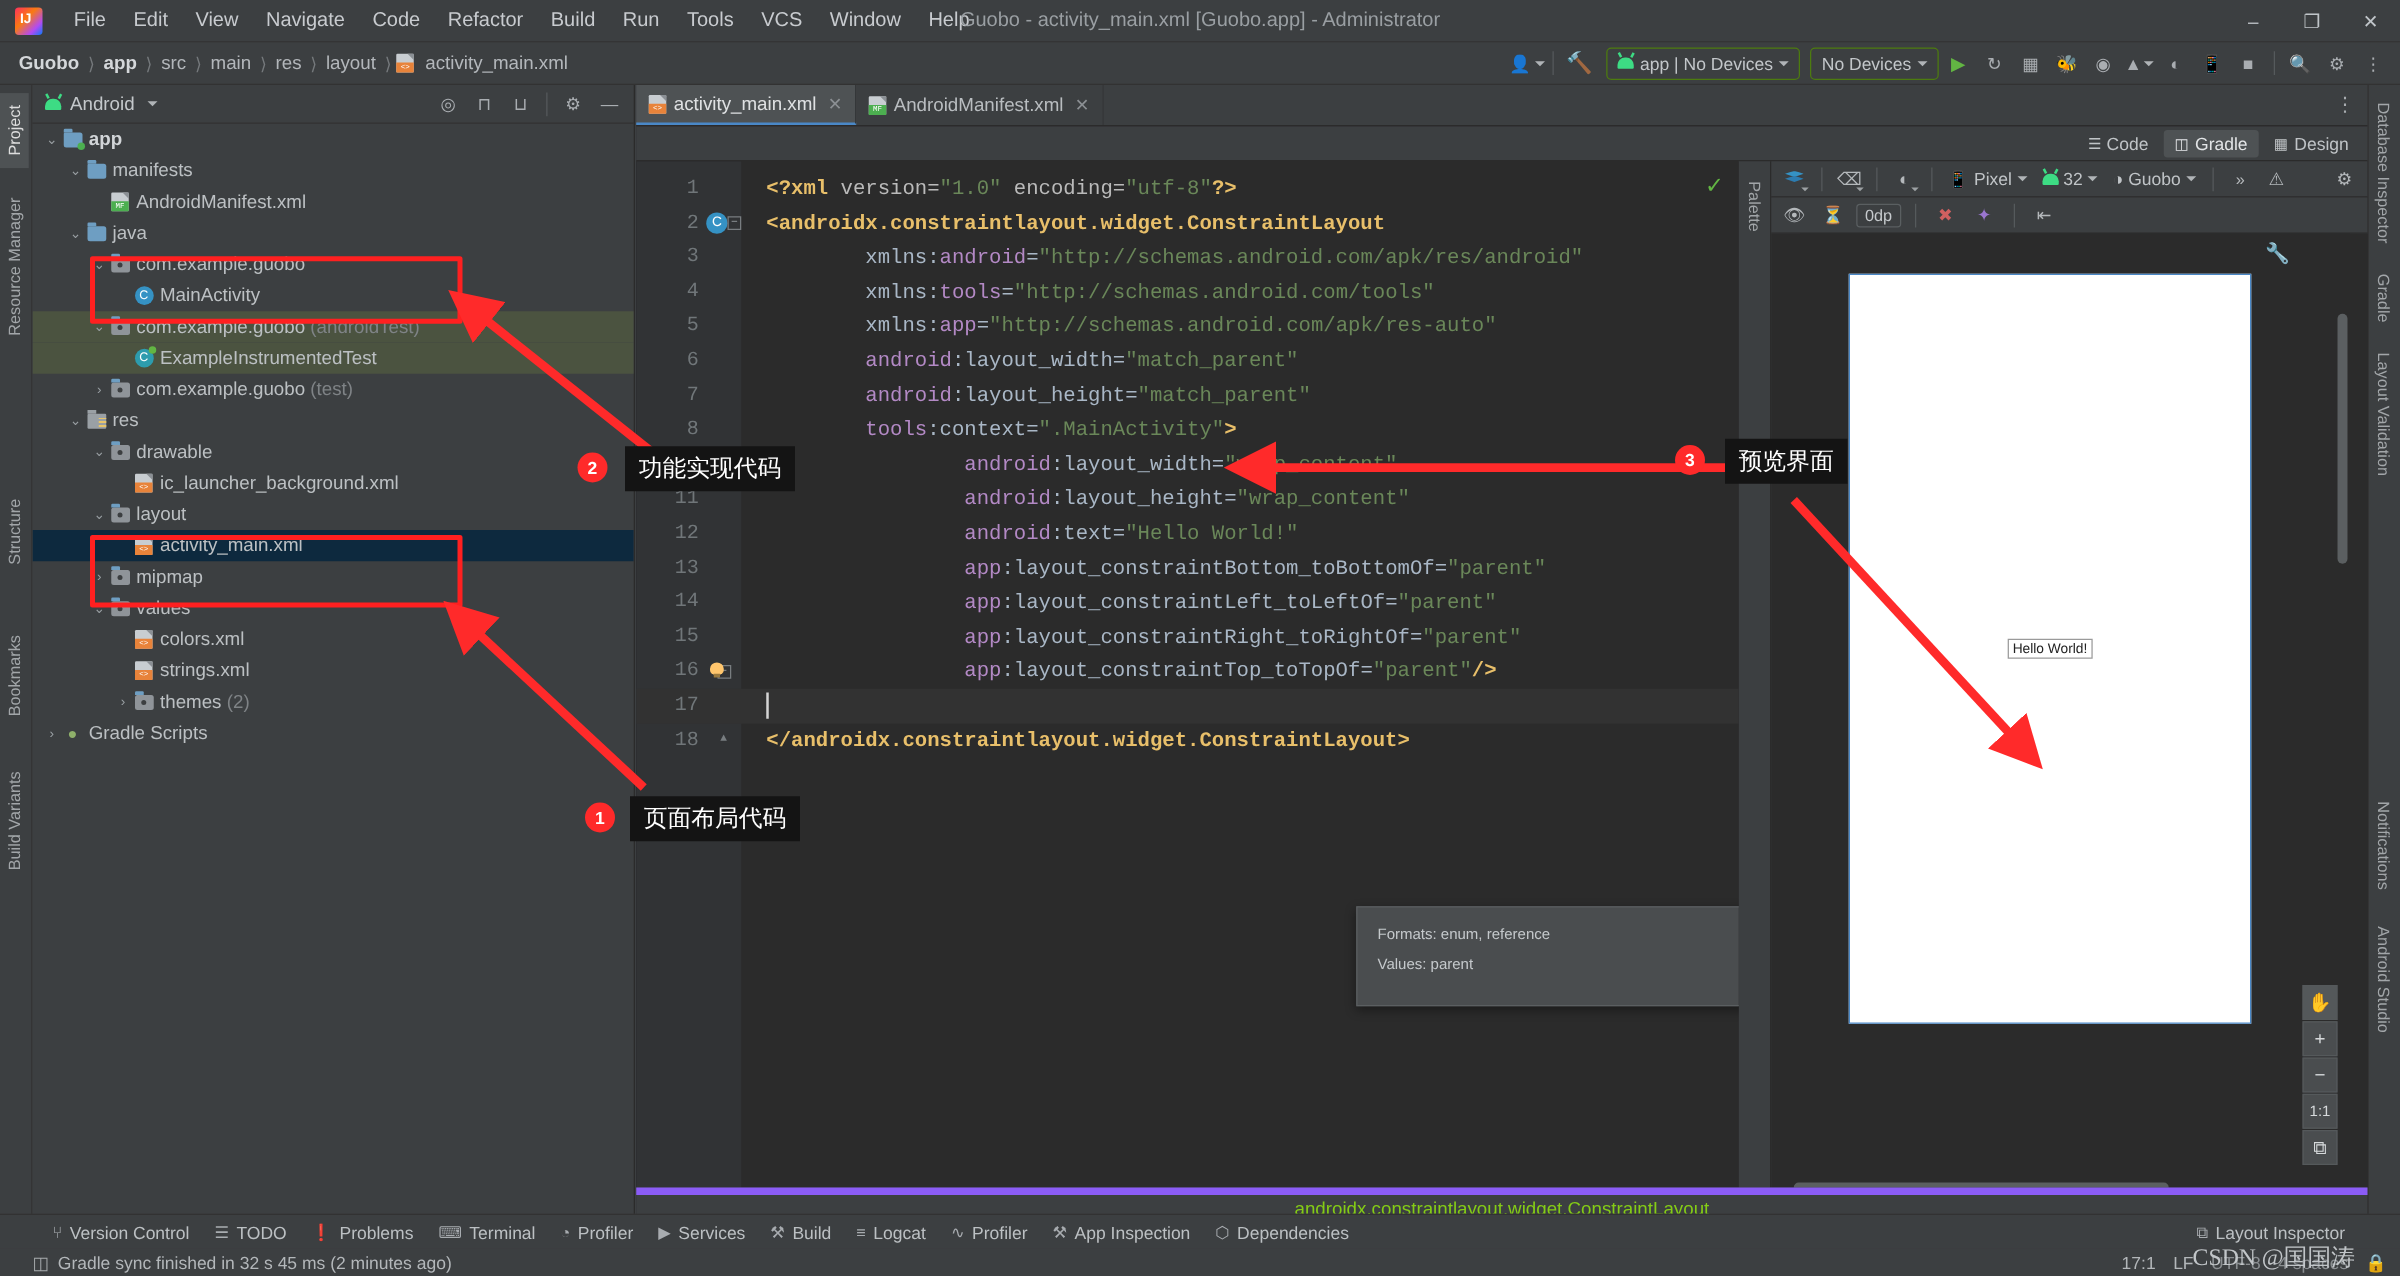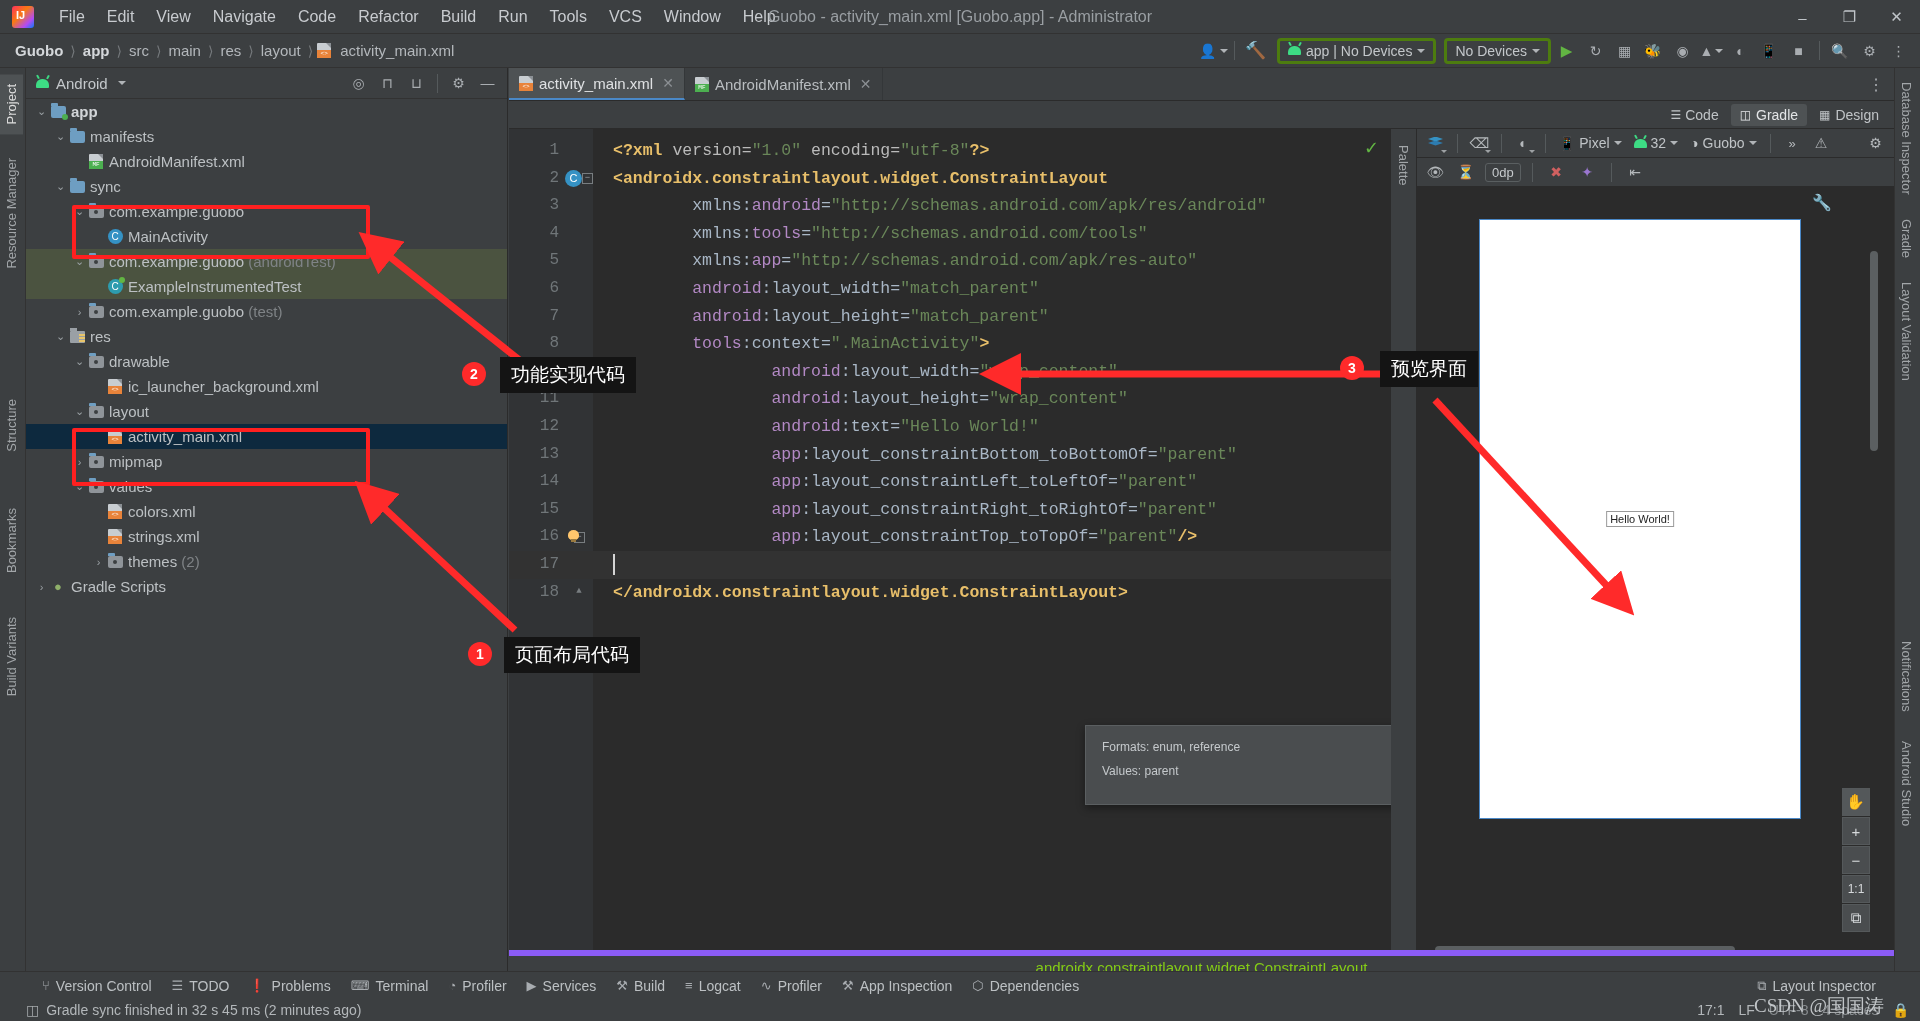--- a/index.html
+++ b/index.html
@@ -56,21 +56,21 @@
   }
   .crumb.bold { font-weight: bold; color: #d4d7da; }
   .crumb-sep { color: #75797c; font-size: 14px; padding: 0 2px; }
   .tb-right { margin-left: auto; display: flex; align-items: center; gap: 2px; padding-right: 8px; }
   .tb-ico {
     width: 27px; height: 26px; display: flex; align-items: center; justify-content: center;
     color: #a9adb1; font-size: 14px; border-radius: 3px;
   }
   .tb-sep { width: 1px; height: 19px; background: #555a5c; margin: 0 5px; }
   .combo {
-    height: 26px; border: 3px solid #4d7c0f; border-radius: 4px;
+    height: 26px; border: 1px solid #4d7c0f; border-radius: 4px;
     display: flex; align-items: center; gap: 5px; padding: 0 8px;
     font-size: 14px; color: #c3c7ca; background: #3c3f41;
   }
   .droid {
     width: 13px; height: 9px; background: #3ddc84; position: relative;
     border-radius: 6px 6px 1px 1px; flex: 0 0 auto;
   }
   .droid::before, .droid::after {
     content:""; position:absolute; width:1.5px; height:4px; background:#3ddc84;
     top:-4px;
@@ -509,21 +509,21 @@
             <span class="xmlfile mf"></span>
           </span>
           <span class="lbl">AndroidManifest.xml</span>
         </div>
         <div class="row">
           <span style="width:27px;flex:0 0 27px"></span>
           <span class="twist">⌄</span>
           <span class="ficon">
             <span class="folder"></span>
           </span>
-          <span class="lbl">sync</span>
+          <span class="lbl">java</span>
         </div>
         <div class="row">
           <span style="width:46px;flex:0 0 46px"></span>
           <span class="twist">⌄</span>
           <span class="ficon">
             <span class="folder pkg"></span>
           </span>
           <span class="lbl">com.example.guobo</span>
         </div>
         <div class="row">

